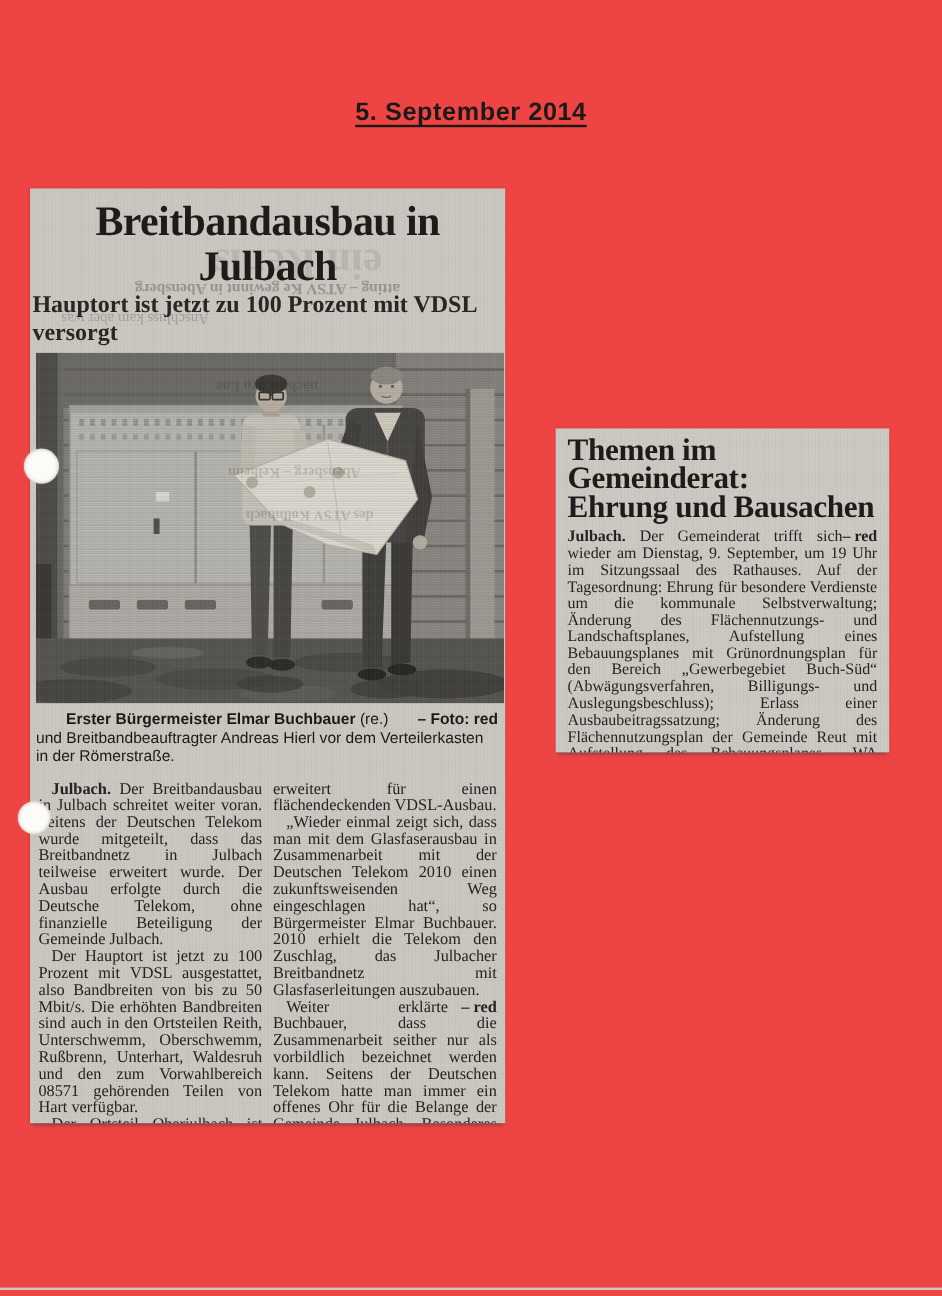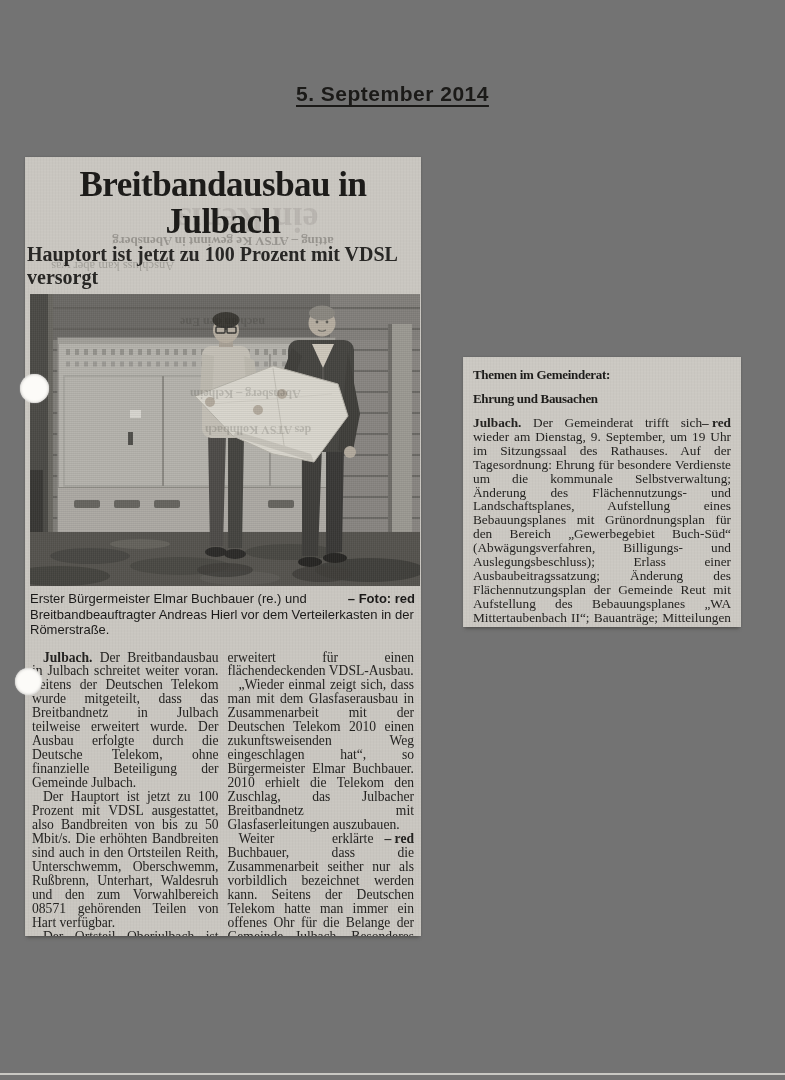--- a/index.html
+++ b/index.html
@@ -1,18 +1,18 @@
 <!DOCTYPE html>
 <html><head>
 <meta charset="utf-8">
 <style>
   html,body{margin:0;padding:0;}
   .page{
     position:relative; width:785px; height:1080px;
-    background:#737373; overflow:hidden;
+    background:#ef4444; overflow:hidden;
     font-family:"Liberation Serif","DejaVu Serif",serif;
     color:#22211f;
   }
   
   .scan-line{position:absolute;left:0;top:1073px;width:785px;height:2px;background:#c9c8c3;}
   .hole{position:absolute;border-radius:50%;background:#fcfbf8;box-shadow:inset 0 0 3px rgba(60,58,54,.35), 0 0 1px rgba(255,255,255,.8);z-index:30;}
   .hole1{left:20px;top:374px;width:29px;height:29px;}
   .hole2{left:15px;top:668px;width:27px;height:27px;}
 
   
@@ -53,32 +53,32 @@
   
   .photo{position:relative;margin:5px 0 0 5px;width:390px;height:292px;z-index:2;}
   .photo svg{display:block;width:100%;height:100%;}
   .photo .grain{position:absolute;inset:0;pointer-events:none;
     background:repeating-linear-gradient(0deg,rgba(0,0,0,.05) 0 1px,transparent 1px 2px),
                repeating-linear-gradient(90deg,rgba(255,255,255,.04) 0 1px,transparent 1px 2px);}
 
   .caption{margin:5px 6px 0 5px;z-index:2;position:relative;
     font-family:"Liberation Sans","DejaVu Sans",sans-serif;
     font-size:13px;line-height:15.5px;color:#1b1a19;}
-  .caption .cap-bold{font-weight:normal;}
+  .caption .cap-bold{font-weight:bold;margin-left:25px;}
   .caption .cap-credit{float:right;font-weight:bold;}
 
   .body-cols{display:flex;gap:9px;margin:13px 7px 0;position:relative;z-index:2;
     font-size:13.6px;line-height:13.95px;text-align:justify;color:#242321;}
   .body-col{flex:1 1 0;min-width:0;}
   .body-col p{margin:0;text-indent:11px;}
   .body-col p.noindent{text-indent:0;}
   .lead{font-weight:bold;}
   .sig{float:right;font-weight:bold;}
 
-  .side-head{position:relative;z-index:2;font-weight:bold;font-size:13px;line-height:24px;
+  .side-head{position:relative;z-index:2;font-weight:bold;font-size:26px;line-height:24px;
     letter-spacing:-.3px;color:#1d1c1a;margin:0;}
   .side-body{position:relative;z-index:2;margin-top:5px;font-size:13.3px;line-height:13.9px;
     text-align:justify;color:#242321;}
 </style>
 </head>
 <body>
 
 <div class="page">
 
   <div class="scan-date">5. September 2014</div>

